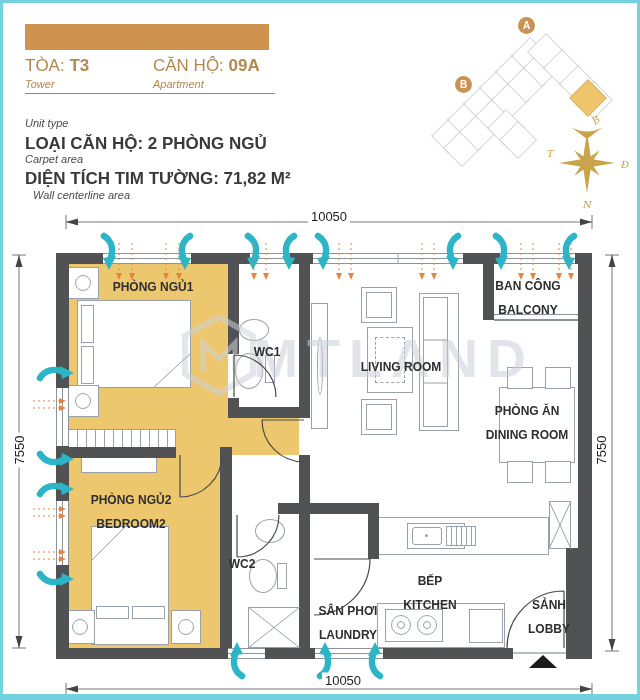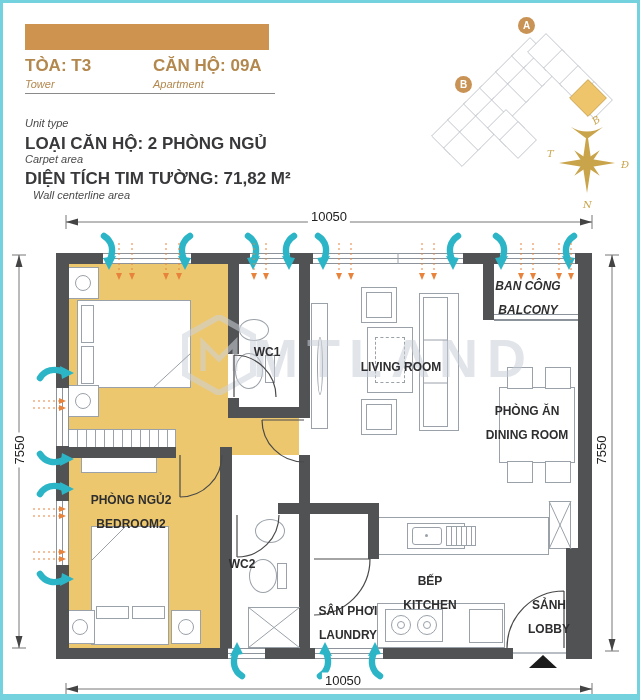--- a/index.html
+++ b/index.html
@@ -22,21 +22,21 @@
   .rlab{position:absolute;transform:translate(-50%,-50%);text-align:center;white-space:nowrap;
         font-weight:bold;font-size:12px;line-height:24px;color:#2e2e30;z-index:7;}
   .dlab{position:absolute;transform:translate(-50%,-50%);font-size:13px;color:#222;background:#fff;
         padding:0 3px;white-space:nowrap;z-index:7;}
   .dlab.rot{transform:translate(-50%,-50%) rotate(-90deg);}
   .badge{position:absolute;width:17px;height:17px;border-radius:50%;background:#c99355;color:#fff;
          font-size:10px;font-weight:bold;display:flex;align-items:center;justify-content:center;z-index:7;}
   .hmain{position:absolute;font-size:17px;font-weight:bold;color:#39393b;white-space:nowrap;}
   .hsub{position:absolute;font-size:11px;font-style:italic;color:#4a4a4a;white-space:nowrap;}
   .gold{color:#b3884e;}
-  .goldlab{font-weight:bold;}
+  .goldlab{font-weight:normal;}
   .z1{z-index:1}.z2{z-index:2}.z4{z-index:4}.z5{z-index:5}
   #wm{position:absolute;left:250px;top:324px;z-index:5;font-size:54px;font-weight:bold;
       letter-spacing:9px;color:#c9ced8;opacity:.55;z-index:5;}
   #ovl{position:absolute;left:0;top:0;z-index:6;pointer-events:none;}
   .tri{position:absolute;width:0;height:0;border-left:14px solid transparent;
        border-right:14px solid transparent;border-bottom:13px solid #1b1b1b;z-index:7;}
 </style>
 </head>
 <body>
 
@@ -322,26 +322,27 @@
       <path d="M 63 686 L 75 682.5 L 75 689.5 Z"></path>
         <path d="M 589 686 L 577 682.5 L 577 689.5 Z"></path>
       <path d="M 16 252 L 12.5 264 L 19.5 264 Z"></path>
         <path d="M 16 645 L 12.5 633 L 19.5 633 Z"></path>
       <path d="M 609 252 L 605.5 264 L 612.5 264 Z"></path>
         <path d="M 609 648 L 605.5 636 L 612.5 636 Z"></path>
     </g>
   </svg>
 
   <div class="rlab" style="left:150px;top:284px;">
+    <span style="display:block">PHÒNG NGỦ1</span>
   </div>
   <div class="rlab" style="left:256px;top:349px;padding-left:16px;">WC1</div>
   <div class="rlab" style="left:398px;top:364px;">
     <span style="display:block">LIVING ROOM</span>
   </div>
-  <div class="rlab" style="left:525px;top:295px;font-style:italic;">
+  <div class="rlab" style="left:525px;top:295px;">
     <span style="display:block">BAN CÔNG</span>
     <span style="display:block">BALCONY</span>
   </div>
   <div class="rlab" style="left:524px;top:420px;">
     <span style="display:block">PHÒNG ĂN</span>
     <span style="display:block">DINING ROOM</span>
   </div>
   <div class="rlab" style="left:128px;top:509px;">
     <span style="display:block">PHÒNG NGỦ2</span>
     <span style="display:block">BEDROOM2</span>

